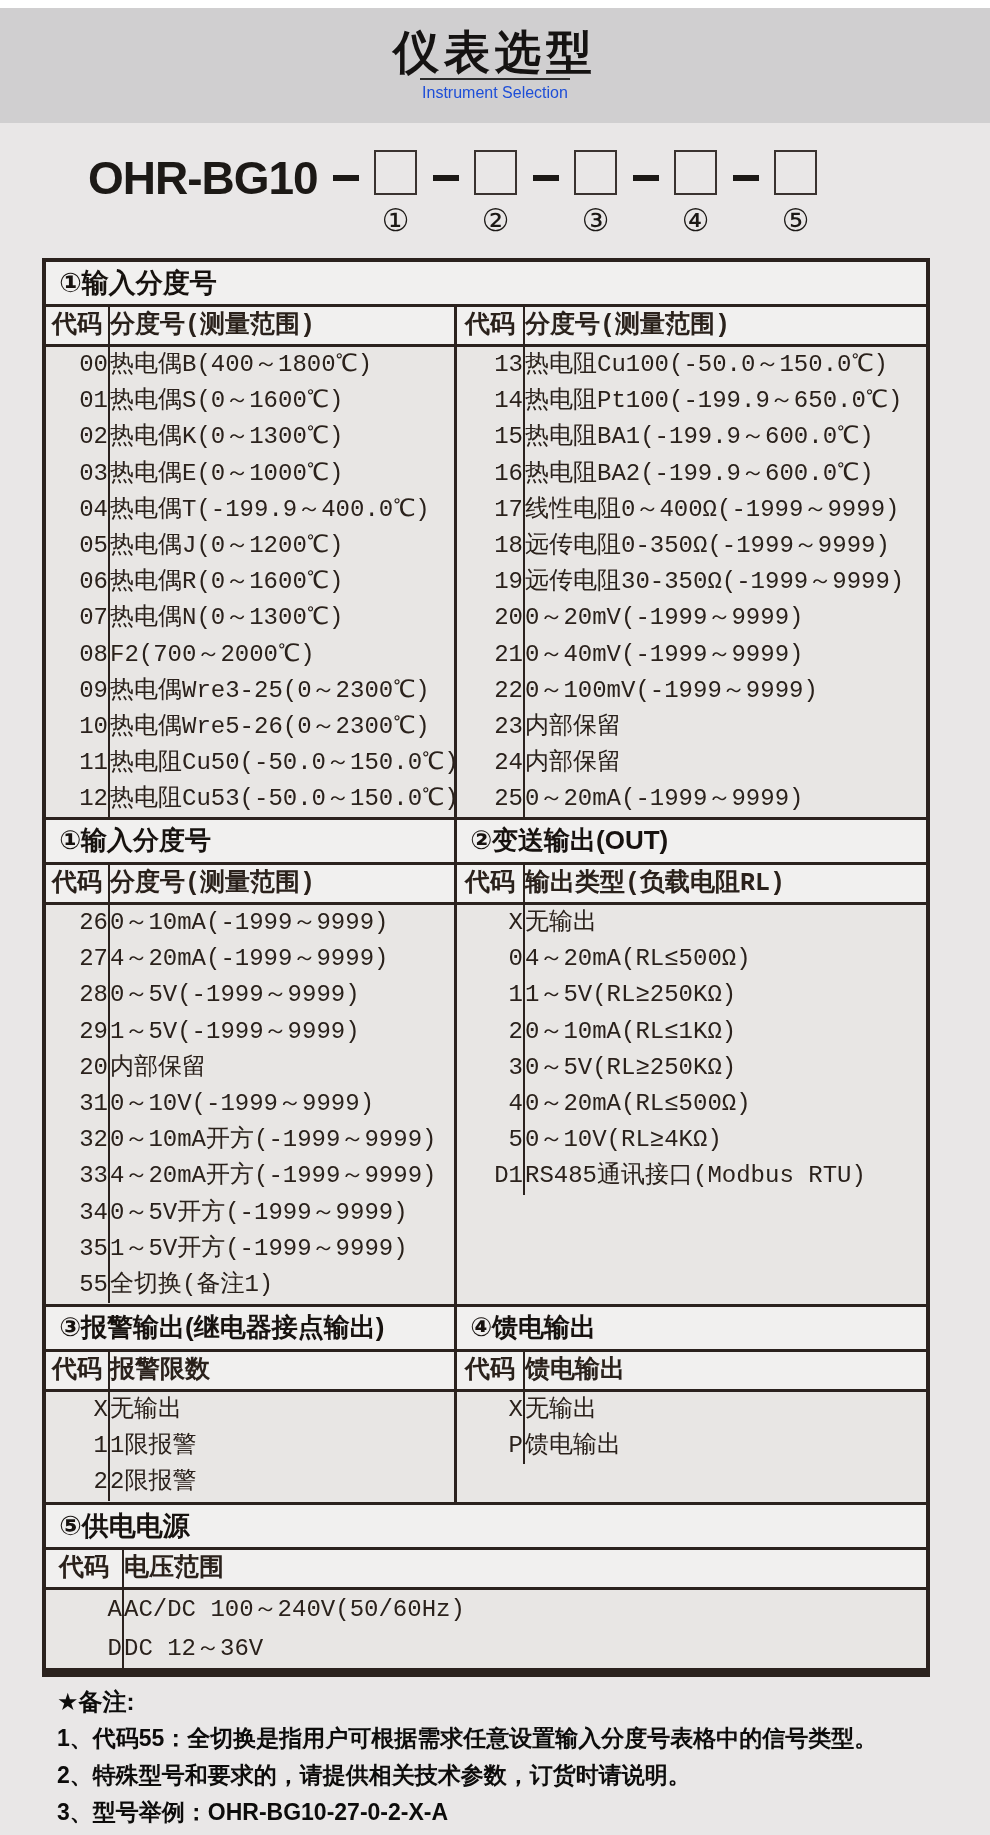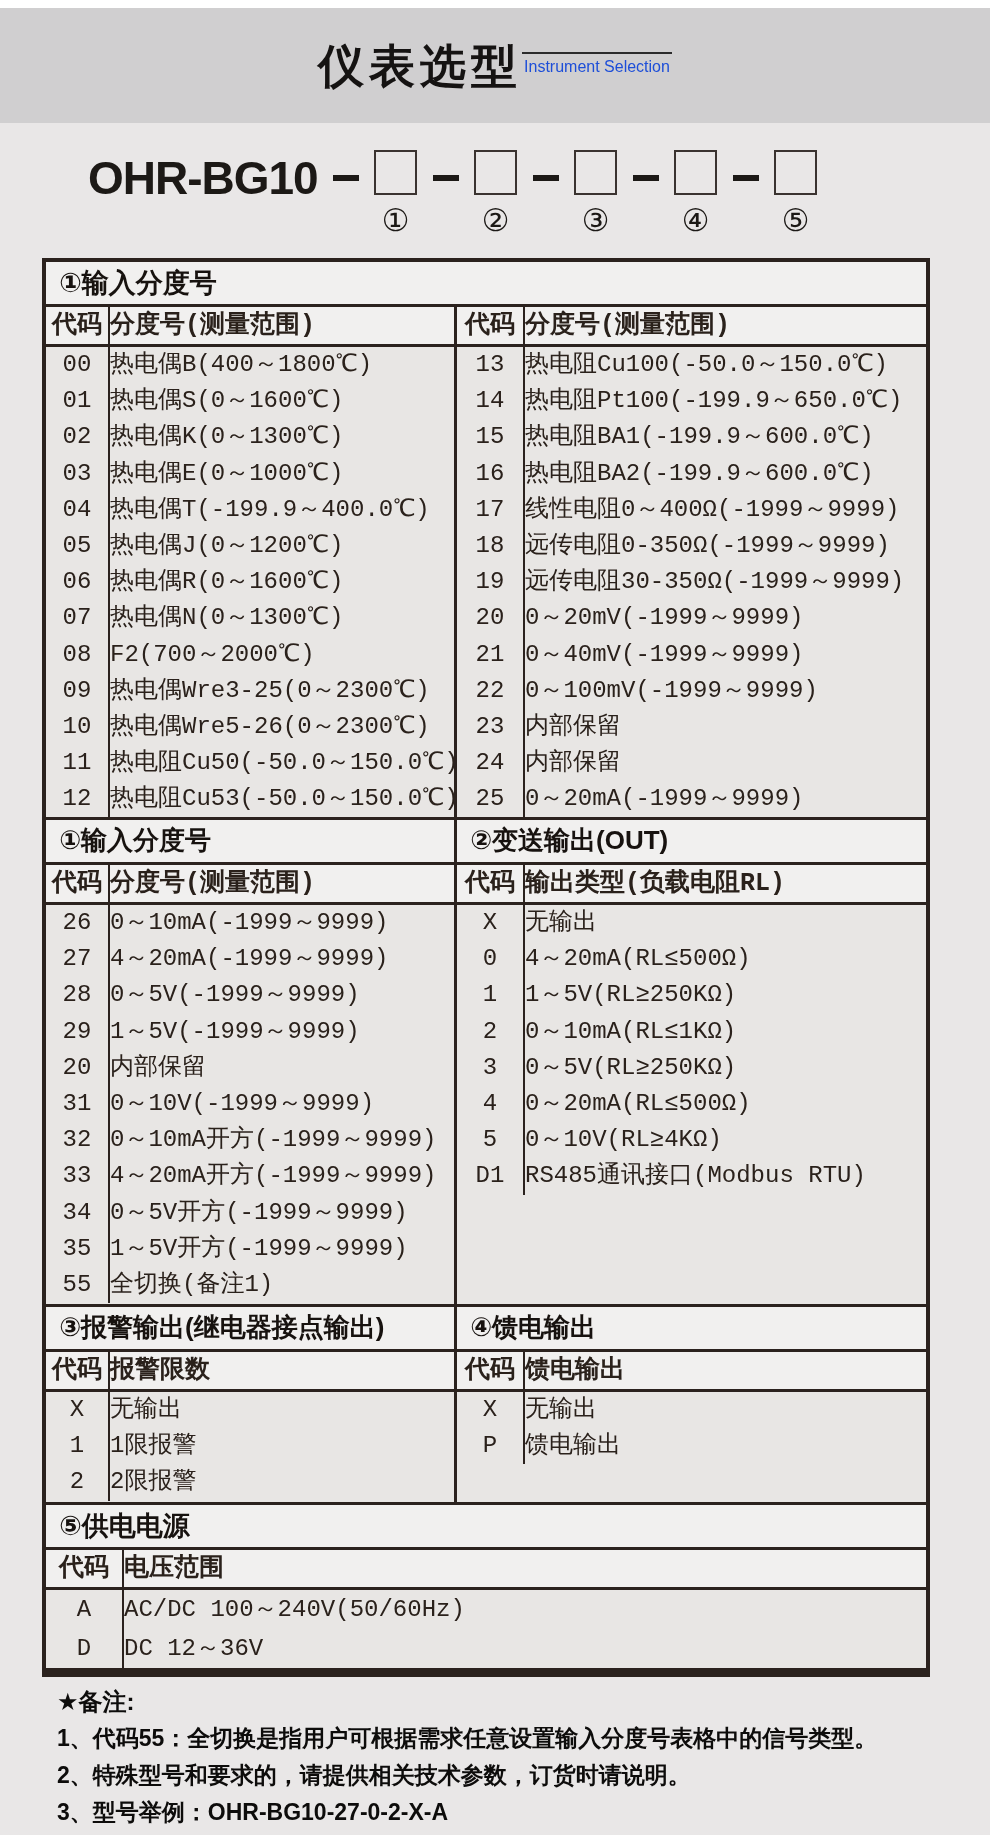--- a/index.html
+++ b/index.html
@@ -12,21 +12,21 @@
     --hei:"Liberation Sans","DejaVu Sans",sans-serif;
     --mono:"Liberation Mono","DejaVu Sans Mono",monospace;
   }
   *{box-sizing:border-box;margin:0;padding:0}
   body{margin:0;background:#ffffff;font-family:var(--hei);color:var(--ink)}
   .page{position:relative;width:990px;height:1835px;background:var(--page);overflow:hidden}
   .top-strip{position:absolute;top:0;left:0;width:100%;height:8px;background:#ffffff}
 
   
   .banner{position:absolute;top:8px;left:0;width:100%;height:115px;background:var(--banner);
-          display:flex;flex-direction:row;align-items:center;justify-content:center}
+          display:flex;flex-direction:column;align-items:center;justify-content:center}
   .banner .title{font-size:46px;font-weight:bold;letter-spacing:5px;color:#151312;line-height:52px}
   .banner .subtitle{font-size:16px;color:#1d4ed8;border-top:2px solid #2b2b2b;padding:1px 2px 0 2px;line-height:24px}
 
   
   .model{position:absolute;top:150px;left:88px;display:flex;align-items:flex-start}
   .model .prefix{font-size:46px;font-weight:bold;letter-spacing:-1px;line-height:56px;color:#1c1916;
                  font-family:var(--hei);margin-right:0}
   .dash{width:26px;height:6px;background:#1c1916;margin:25px 15px 0 15px}
   .slot{display:flex;flex-direction:column;align-items:center;width:44px}
   .slot .box{width:43px;height:45px;border:2.5px solid #3a3330;background:var(--page)}
@@ -51,21 +51,21 @@
 
   .colhdr{display:flex;height:40px;line-height:38px;background:var(--hdrbg);
           border-bottom:3px solid var(--bd);font-family:var(--mono);font-size:25px;font-weight:bold}
   .colhdr .code-h{width:64px;border-right:2px solid var(--bd);text-align:center;white-space:nowrap}
   .half-right .colhdr .code-h{width:68px}
   .colhdr .desc-h{flex:1;padding-left:0;white-space:nowrap;overflow:hidden}
 
   .tbody{overflow:hidden;font-family:var(--mono);font-size:24px}
   .trow{display:flex;height:36.2px;line-height:36.2px}
   .cell{white-space:nowrap;overflow:hidden}
-  .cell.code{width:64px;border-right:2px solid var(--bd);text-align:center}
+  .cell.code{width:64px;border-right:2px solid var(--bd);text-align:right}
   .half-right .cell.code{width:68px}
   .cell.desc{flex:1;}
 
   .tbody.h-s1{height:470px}
   .tbody.h-s2{height:399px}
   .tbody.h-s3{height:110px}
 
   
   .colhdr.wide .code-h{width:78px}
   .tbody.h-s5{height:78px}

